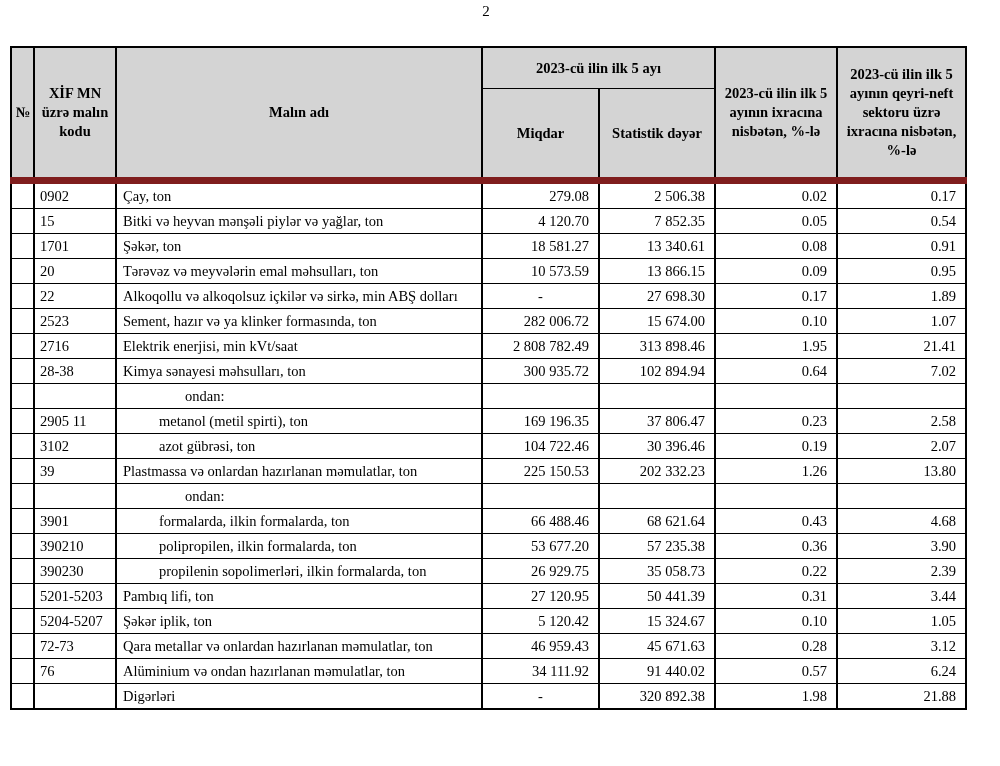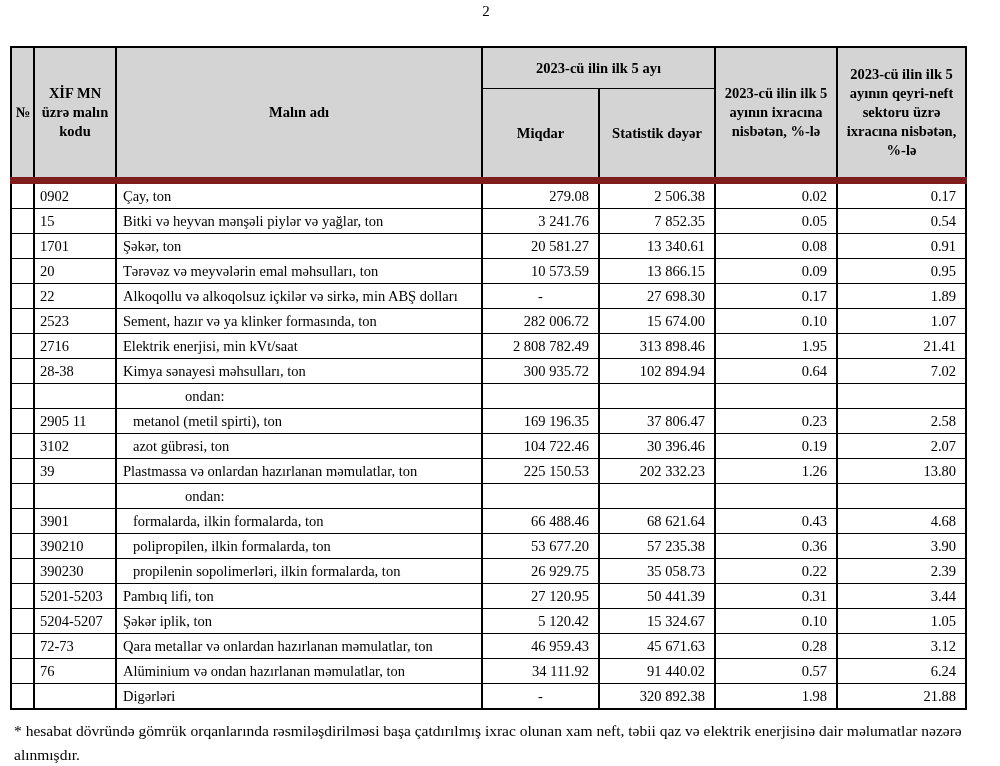--- a/index.html
+++ b/index.html
@@ -52,21 +52,21 @@
   .export-table thead tr.h1 th.period-group { border-bottom-width: 1px; }
   .export-table tbody tr:first-child td { border-top: 7px solid #7f1d1d; }
   .export-table tbody td {
     height: 24px;
     vertical-align: middle;
     background: #fff;
   }
   .export-table td.t-code { text-align: left; padding-left: 5px; }
   .export-table td.t-name { text-align: left; }
   .export-table td.t-name.main    { padding-left: 6px; }
-  .export-table td.t-name.sub     { padding-left: 16px; }
+  .export-table td.t-name.sub     { padding-left: 42px; }
   .export-table td.t-name.section { padding-left: 68px; }
   .export-table td.t-num { text-align: right; padding-right: 9px; }
   .export-table td.t-dash { text-align: center; }
   .footnote {
     position: absolute;
     left: 14px;
     top: 719px;
     width: 980px;
     font-size: 15.5px;
     line-height: 1.55;
@@ -111,30 +111,30 @@
           <td class="t-name main">Çay, ton</td>
           <td class="t-num">279.08</td>
           <td class="t-num">2 506.38</td>
           <td class="t-num">0.02</td>
           <td class="t-num">0.17</td>
         </tr>
         <tr>
           <td class="t-no"></td>
           <td class="t-code">15</td>
           <td class="t-name main">Bitki və heyvan mənşəli piylər və yağlar, ton</td>
-          <td class="t-num">3 241.76</td>
+          <td class="t-num">4 120.70</td>
           <td class="t-num">7 852.35</td>
           <td class="t-num">0.05</td>
           <td class="t-num">0.54</td>
         </tr>
         <tr>
           <td class="t-no"></td>
           <td class="t-code">1701</td>
           <td class="t-name main">Şəkər, ton</td>
-          <td class="t-num">20 581.27</td>
+          <td class="t-num">18 581.27</td>
           <td class="t-num">13 340.61</td>
           <td class="t-num">0.08</td>
           <td class="t-num">0.91</td>
         </tr>
         <tr>
           <td class="t-no"></td>
           <td class="t-code">20</td>
           <td class="t-name main">Tərəvəz və meyvələrin emal məhsulları, ton</td>
           <td class="t-num">10 573.59</td>
           <td class="t-num">13 866.15</td>
@@ -290,15 +290,14 @@
           <td class="t-code"></td>
           <td class="t-name main">Digərləri</td>
           <td class="t-dash">-</td>
           <td class="t-num">320 892.38</td>
           <td class="t-num">1.98</td>
           <td class="t-num">21.88</td>
         </tr>
       </tbody>
   </table>
 
-  <div class="footnote">* hesabat dövründə gömrük orqanlarında rəsmiləşdirilməsi başa çatdırılmış ixrac olunan xam neft, təbii qaz və elektrik enerjisinə dair məlumatlar nəzərə alınmışdır.</div>
 
 </div>
 
 </body></html>

